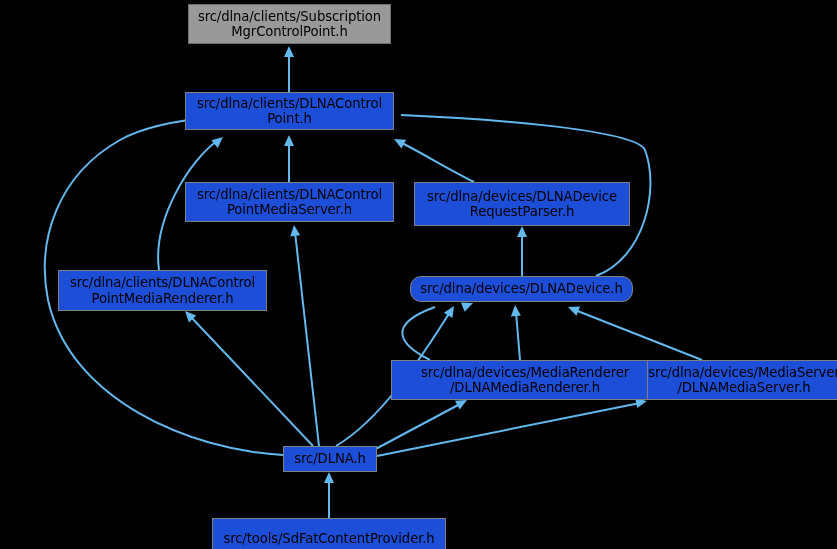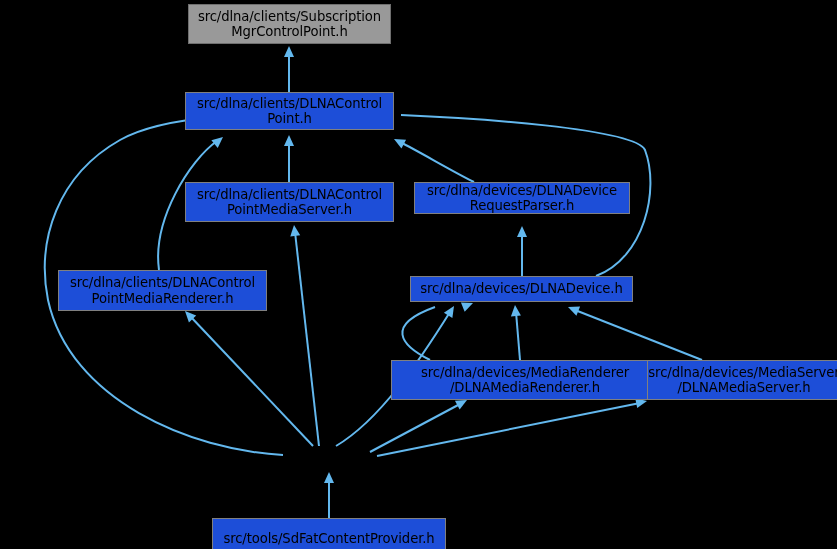--- a/index.html
+++ b/index.html
@@ -87,23 +87,24 @@
       <polygon points="0,0 -11,-5 -11,5" fill="#63b8ee" transform="translate(617,401) rotate(-11.393775296300678)"></polygon>
       <polygon points="0,0 -11,-5 -11,5" fill="#63b8ee" transform="translate(424,306) rotate(-57.814477580349745)"></polygon>
       <polygon points="0,0 -11,-5 -11,5" fill="#63b8ee" transform="translate(299,472) rotate(-90)"></polygon>
     </svg>
 <div class="node highlight" style="left: 158px; top: 4px; width: 203px; height: 40px;"><span class="node-label">src/dlna/clients/Subscription
 MgrControlPoint.h</span></div>
     <div class="node" style="left: 155px; top: 92px; width: 209px; height: 38px;"><span class="node-label">src/dlna/clients/DLNAControl
 Point.h</span></div>
     <div class="node" style="left: 155px; top: 182px; width: 209px; height: 40px;"><span class="node-label">src/dlna/clients/DLNAControl
 PointMediaServer.h</span></div>
-    <div class="node" style="left: 384px; top: 182px; width: 216px; height: 32px;"><span class="node-label">src/dlna/devices/DLNADevice
+    <div class="node" style="left: 384px; top: 182px; width: 216px; height: 44px;"><span class="node-label">src/dlna/devices/DLNADevice
 RequestParser.h</span></div>
     <div class="node" style="left: 28px; top: 270px; width: 209px; height: 41px;"><span class="node-label">src/dlna/clients/DLNAControl
 PointMediaRenderer.h</span></div>
-    <div class="node" style="left: 380px; top: 276px; width: 223px; height: 26px;"><span class="node-label">src/dlna/devices/DLNADevice.h</span></div>
+    <div class="node" style="left: 380px; top: 276px; width: 223px; height: 26px; border-radius: 11px;"><span class="node-label">src/dlna/devices/DLNADevice.h</span></div>
     <div class="node" style="left: 361px; top: 360px; width: 268px; height: 40px;"><span class="node-label">src/dlna/devices/MediaRenderer
 /DLNAMediaRenderer.h</span></div>
     <div class="node" style="left: 617px; top: 360px; width: 194px; height: 40px;"><span class="node-label">src/dlna/devices/MediaServer
 /DLNAMediaServer.h</span></div>
+    <div class="node" style="left: 253px; top: 446px; width: 94px; height: 26px;"><span class="node-label">src/DLNA.h</span></div>
     <div class="node" style="left: 182px; top: 518px; width: 234px; height: 42px;"><span class="node-label">src/tools/SdFatContentProvider.h</span></div>
   </div>
 
 </body></html>

